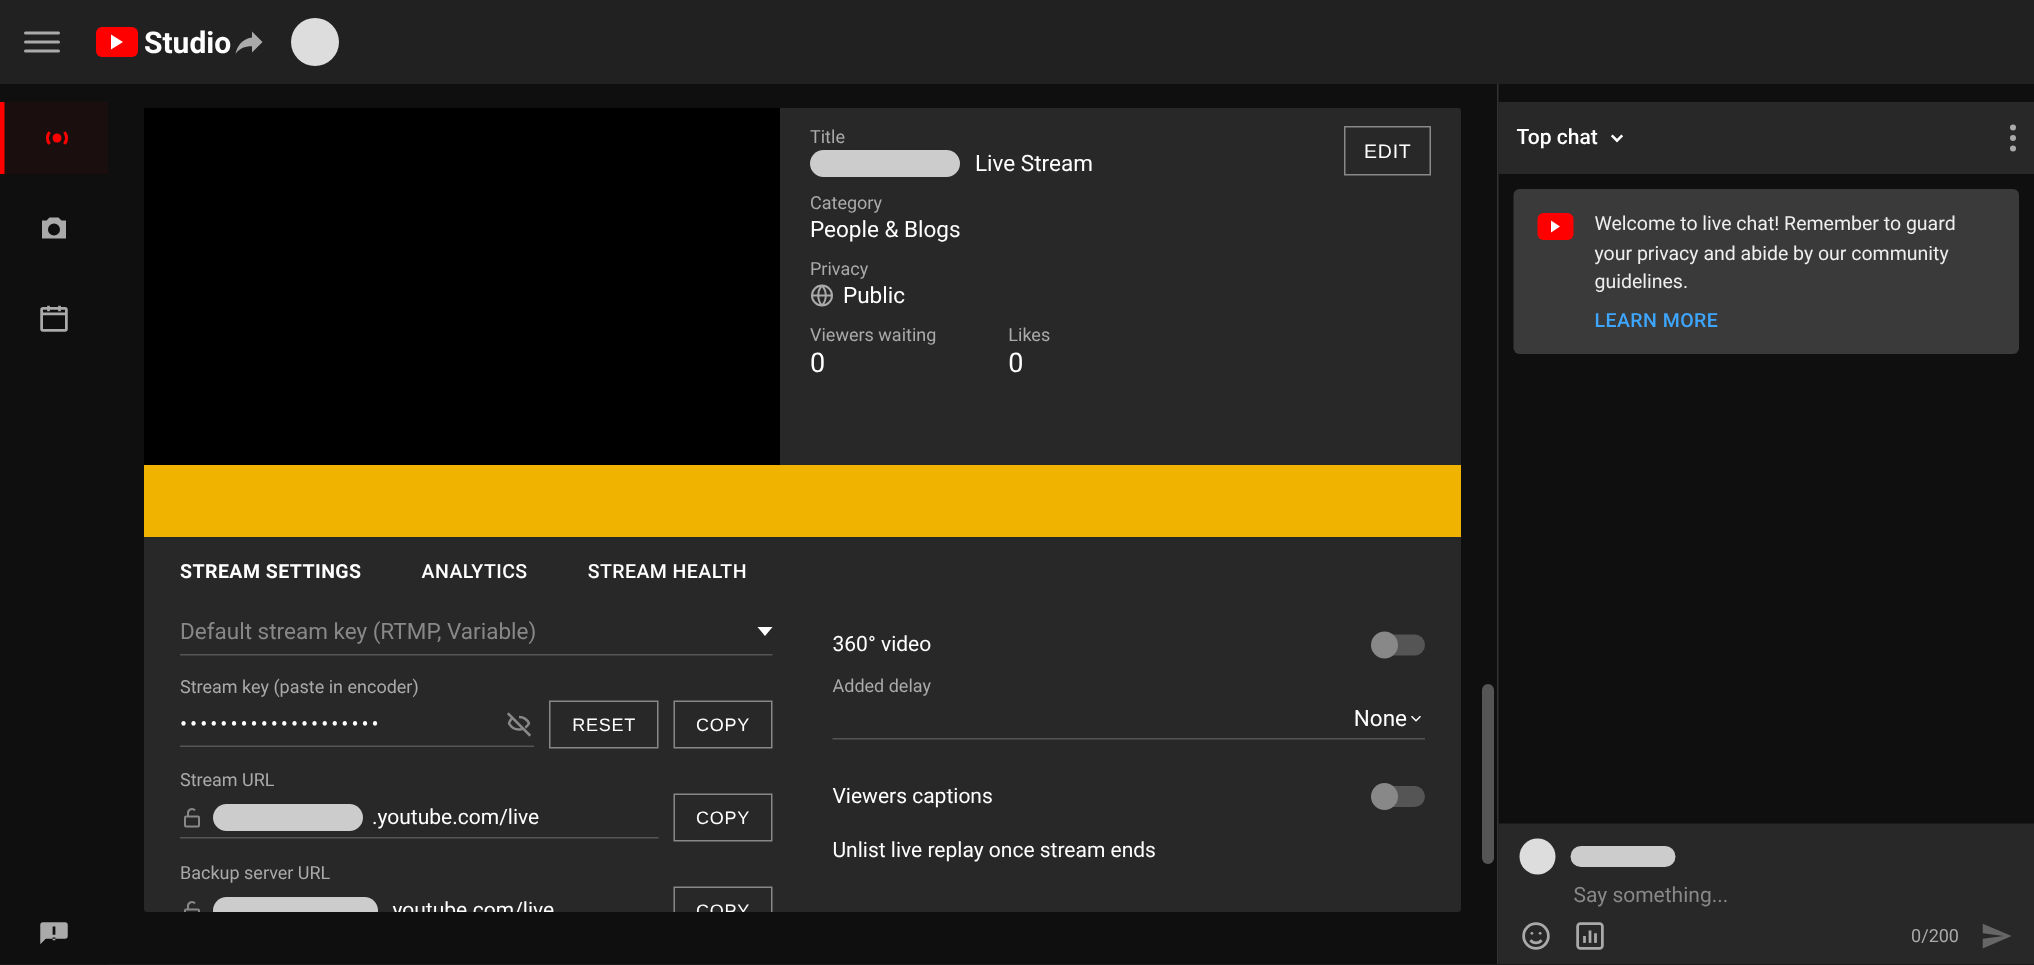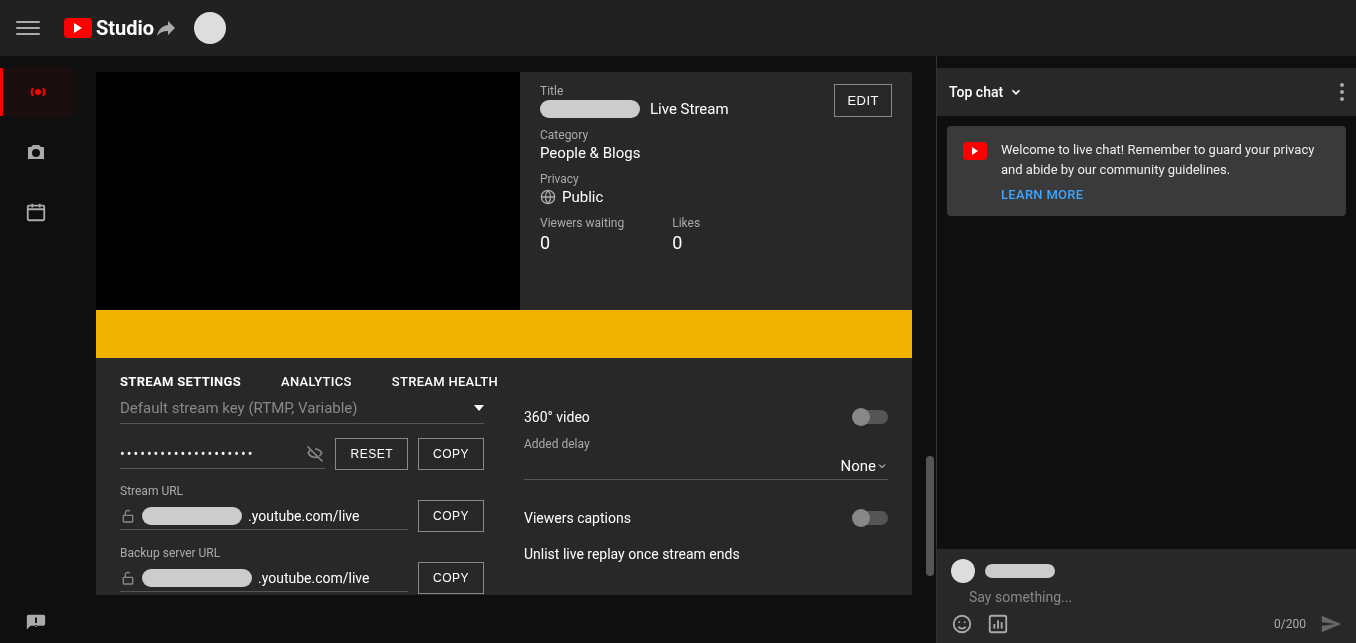--- a/index.html
+++ b/index.html
@@ -113,20 +113,21 @@
   display: flex; gap: 40px; padding: 16px 24px 0 24px;
   font-size: 13px; font-weight: 500; letter-spacing: .3px;
 }
 .tab { cursor: pointer; color: #fff; padding-bottom: 6px; }
 .tab:first-child { font-weight: 700; }
 
 .settings-body {
   display: flex; padding: 4px 24px 0 24px; gap: 40px;
   overflow: hidden;
   height: 200px;
+  margin-top: 13px;
 }
 .settings-left { flex: 1; min-width: 0; }
 .settings-right { flex: 1; min-width: 0; }
 
 .stream-key-select {
   color: #888; font-size: 15px; padding: 0 0 6px 0;
   border-bottom: 1px solid #555;
   display: flex; justify-content: space-between; align-items: center;
   margin-bottom: 14px;
 }
@@ -166,21 +167,21 @@
   display: flex; justify-content: flex-end; align-items: center;
   font-size: 15px; cursor:pointer;
 }
 
 .scrollbar-fake {
   position:absolute; right:2px; top:400px; width:8px; height:120px;
   background:#555; border-radius:4px;
 }
 
 .chat-col {
-  width: 420px;
+  width: 358px;
   background: #0f0f0f;
   display: flex;
   flex-direction: column;
   border-left: 1px solid #333;
 }
 .chat-header {
   height: 48px; background: #282828;
   display: flex; align-items: center; justify-content: space-between;
   padding: 0 12px;
   margin-top: 12px;
@@ -205,21 +206,21 @@
 .welcome-text { font-size: 13px; color: #eee; line-height: 1.5; }
 .learn-more { color: #3ea6ff; font-size: 13px; font-weight:500; margin-top:8px; cursor:pointer; letter-spacing:.3px;}
 
 .chat-input-area {
   background: #282828;
   padding: 10px 14px 8px 14px;
 }
 .chat-user-row { display:flex; align-items:center; gap:10px; margin-bottom:6px;}
 .chat-user-avatar { width:24px;height:24px;border-radius:50%;background:#ddd;}
 .chat-user-name-redact { width:70px; height:14px; background:#ccc; border-radius:7px;}
-.chat-input-placeholder { color:#888; font-size:14px; margin-left:18px; margin-bottom:8px;}
+.chat-input-placeholder { color:#888; font-size:14px; margin-left:36px; margin-bottom:8px;}
 .chat-bottom-row { display:flex; align-items:center; justify-content:space-between;}
 .chat-bottom-left { display:flex; gap:14px; align-items:center;}
 .chat-counter { font-size:12px; color:#aaa;}
 .icon-btn { cursor:pointer; color:#aaa; display:flex;}
 
 svg { display:block; }
 </style>
 </head>
 <body>
 
@@ -320,20 +321,21 @@
         </div>
 
         <div class="settings-body">
           <div class="settings-left">
             <div class="stream-key-select">
               <span>Default stream key (RTMP, Variable)</span>
               <div class="chev-down"></div>
             </div>
 
             <div class="field-group">
+              <div class="field-label">Stream key (paste in encoder)</div>
               <div class="field-row">
                 <div class="field-input">
                   <span class="dots">••••••••••••••••••••</span>
                   <svg width="20" height="20" viewBox="0 0 24 24" fill="#888" style="margin-left:auto">
                       <path d="M12 6a9 9 0 018 5 9 9 0 01-3 3.5M6 7.5A9 9 0 004 11a9 9 0 008 5 9 9 0 003-.5M3 3l18 18" fill="none" stroke="#888" stroke-width="2"></path>
                     </svg>
                 </div>
                 <button class="btn">RESET</button>
                 <button class="btn">COPY</button>
               </div>

